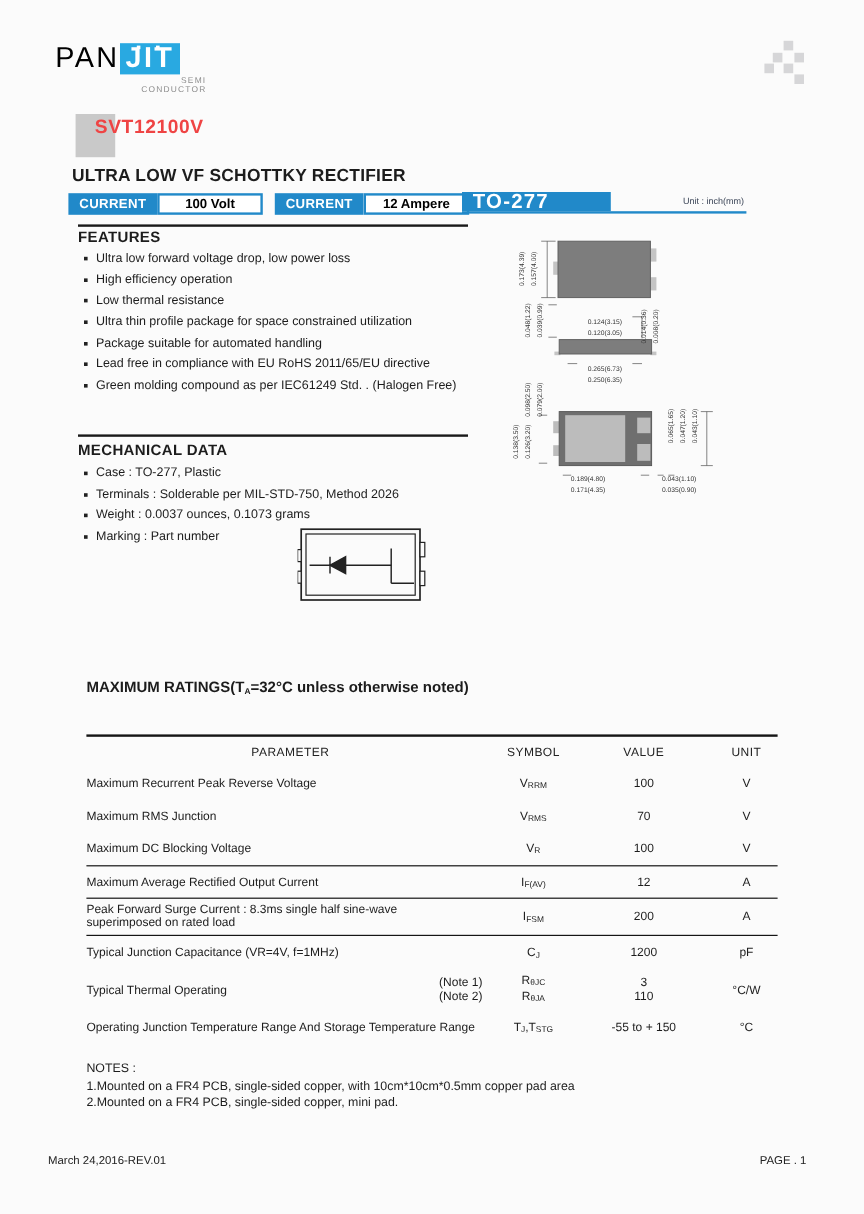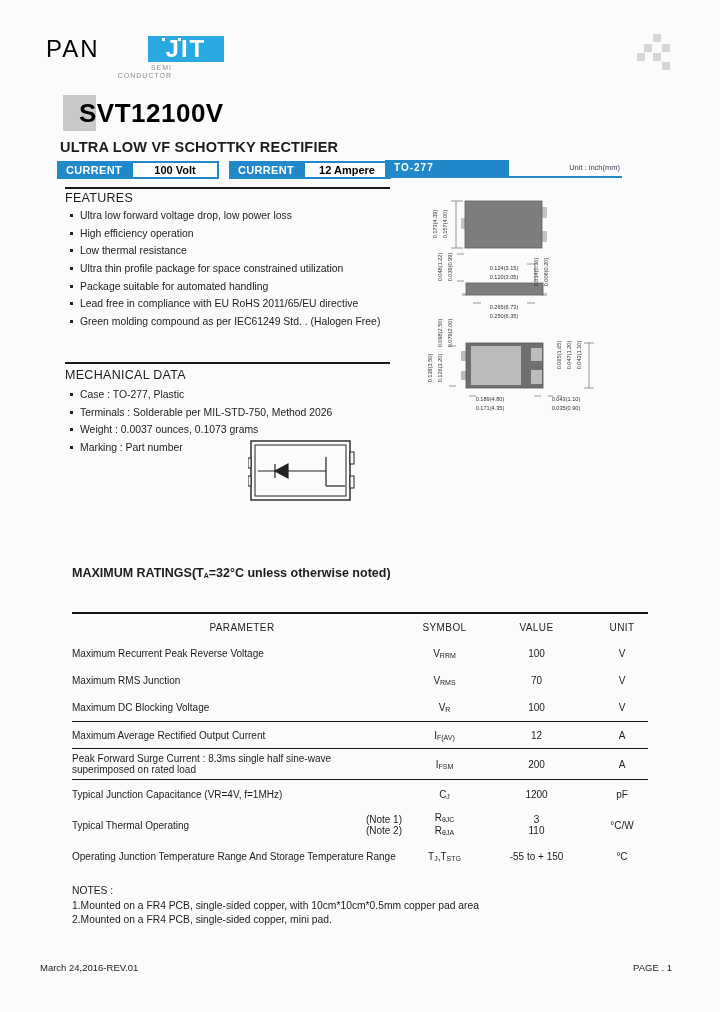--- a/index.html
+++ b/index.html
@@ -3,46 +3,46 @@
 <meta charset="utf-8">
 <style>
   html,body{margin:0;padding:0;background:#e8e8e8;}
   .page{position:relative;width:720px;height:1012px;background:#fbfbfb;
         font-family:"Liberation Sans","DejaVu Sans",sans-serif;color:#1c1c1c;overflow:hidden;}
   .abs{position:absolute;}
   
   .logo{left:46px;top:36px;display:flex;align-items:flex-start;}
   .logo-pan{font-size:24px;font-weight:normal;color:#000000;letter-spacing:2px;line-height:26px;}
   .logo-jit{background:#29a9e1;color:#fff;font-size:24px;font-weight:bold;letter-spacing:2px;
-            line-height:26px;padding:0 18px;position:relative;margin-left:48px;}
+            line-height:26px;padding:0 5px;position:relative;}
   .logo-jit i{position:absolute;top:2px;width:3px;height:3px;background:#fff;}
   .logo-sub{left:100px;top:64px;width:72px;text-align:right;font-size:7px;color:#8d8d8d;
             letter-spacing:1px;line-height:8px;}
   
   .sq{width:8px;height:8px;background:#d6d6d8;}
   
   .pn-box{left:63px;top:95px;width:33px;height:36px;background:#c9c9c9;}
-  .pn{left:79px;top:98px;font-size:26px;font-weight:bold;color:#000000;letter-spacing:0.5px;}
+  .pn{left:79px;top:98px;font-size:16px;font-weight:bold;color:#ef4444;letter-spacing:0.5px;}
   .subtitle{left:60px;top:139px;font-size:14.5px;font-weight:bold;letter-spacing:0.2px;}
   
   .rbar{left:57px;top:161px;display:flex;height:18px;font-size:11px;font-weight:bold;}
   .rtag{background:var(--accent);color:#fff;width:74px;display:flex;align-items:center;
         justify-content:center;letter-spacing:0.3px;}
   .rval{background:#fff;border:2px solid var(--accent);width:88px;color:#000;box-sizing:border-box;
         display:flex;align-items:center;justify-content:center;}
   .gap{margin-left:10px;}
   .secline{height:2px;background:#1a1a1a;width:325px;left:65px;}
-  .sechead{left:65px;font-size:12.5px;font-weight:normal;letter-spacing:0.3px;}
+  .sechead{left:65px;font-size:12.5px;font-weight:bold;letter-spacing:0.3px;}
   
   .blist{left:68px;list-style:none;margin:0;padding:0;font-size:10.4px;}
   .blist li{position:relative;height:17.7px;padding-left:12px;}
   .blist li::before{content:"";position:absolute;left:2px;top:4px;width:3px;height:3px;background:#222;}
   
   .pkg-bar{left:385px;top:160px;width:124px;height:16px;background:var(--accent);color:#fff;
-           font-size:10px;font-weight:bold;letter-spacing:1px;line-height:16px;padding-left:9px;box-sizing:border-box;}
+           font-size:17px;font-weight:bold;letter-spacing:1px;line-height:16px;padding-left:9px;box-sizing:border-box;}
   .pkg-underline{left:385px;top:176px;width:237px;height:2px;background:var(--accent);}
   .unit-note{left:520px;top:163px;width:100px;text-align:right;font-size:7.5px;color:#3a4456;}
   
   .tbl{left:72px;top:612px;width:576px;font-size:10px;}
   .trow{display:grid;grid-template-columns:340px 65px 119px 52px;align-items:center;}
   .thead{height:26px;border-top:2px solid #151515;color:#222;letter-spacing:0.4px;}
   .thead div{text-align:center;}
   .c-param{text-align:left;}
   .c-note{text-align:right;padding-right:10px;}
   .c-sym,.c-val,.c-unit{text-align:center;}

